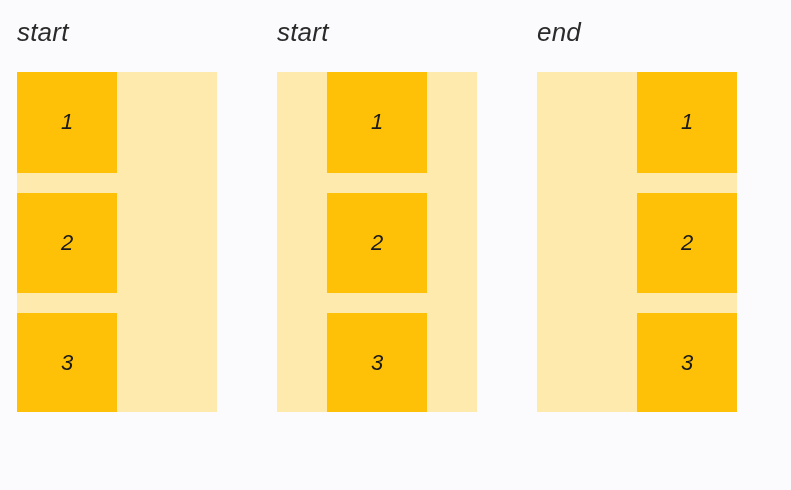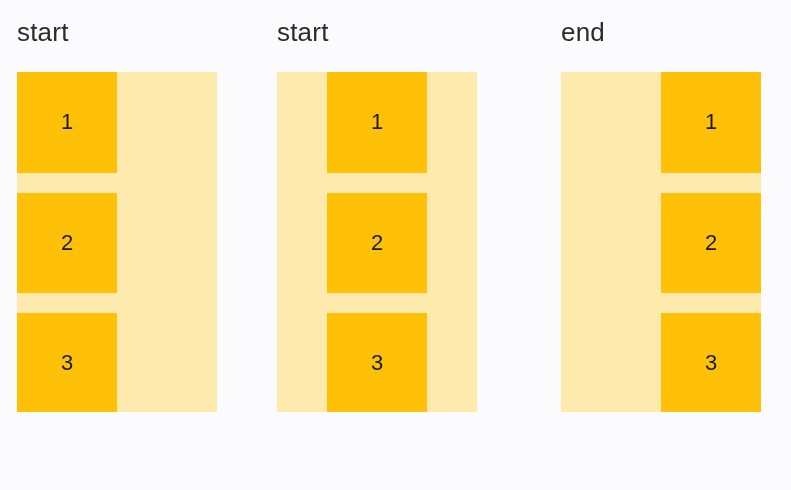--- a/index.html
+++ b/index.html
@@ -11,29 +11,30 @@
     width: 791px;
     height: 490px;
     background: #fbfbfd;
     font-family: "Liberation Sans", sans-serif;
     overflow: hidden;
   }
   .stage {
     position: relative;
     width: 791px;
     height: 490px;
+    font-style: italic;
   }
   .demo-group {
     position: absolute;
     top: 0;
     width: 200px;
   }
   .demo-group.pos-start  { left: 17px; }
   .demo-group.pos-center { left: 277px; }
-  .demo-group.pos-end    { left: 537px; margin-left: 24px; }
+  .demo-group.pos-end    { left: 537px; }
 
   .group-label {
     font-size: 26px;
     line-height: 30px;
     color: #2b2b2b;
     font-weight: 400;
     letter-spacing: 0.2px;
     margin: 0;
     padding: 17px 0 0 0;
     height: 37px;

